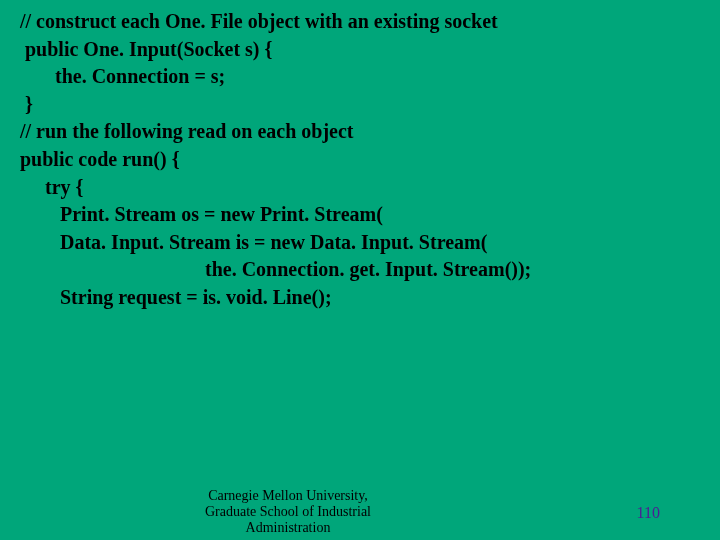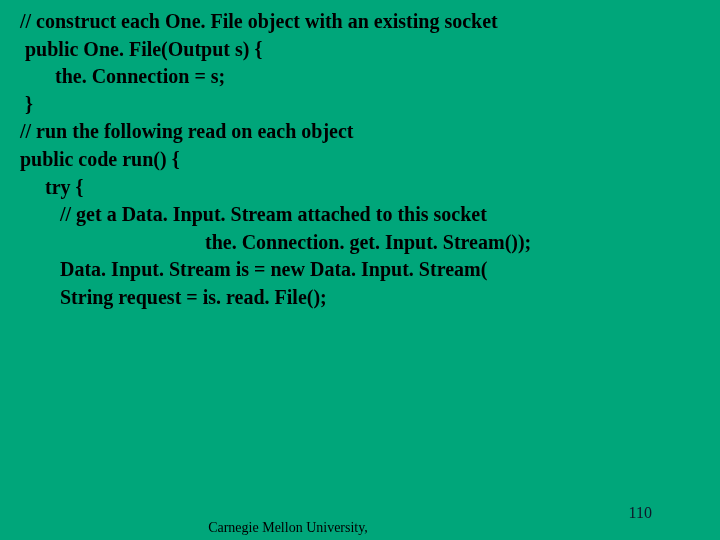--- a/index.html
+++ b/index.html
@@ -27,41 +27,43 @@
     width: 576px;
     text-align: center;
     font-family: "Times New Roman", Times, serif;
     font-size: 14px;
     color: #000;
     line-height: 1.15;
   }
   .pagenum {
     position: absolute;
     bottom: 18px;
-    right: 68px;
+    right: 60px;
     font-family: "Times New Roman", Times, serif;
     font-size: 16px;
-    color: #0f172a;
+    color: #4c1d95;
   }
 </style>
 </head>
 <body>
 
 <div class="slide">
   <div class="line">// construct each One. File object with an existing socket</div>
-  <div class="line"> public One. File(Output s) {</div>
+  <div class="line"> public One. Input(Socket s) {</div>
   <div class="line">       the. Connection = s;</div>
   <div class="line"> }</div>
   <div class="line"></div>
   <div class="line">// run the following read on each object</div>
   <div class="line">public code run() {</div>
   <div class="line">     try {</div>
-  <div class="line">        // get a Data. Input. Stream attached to this socket</div>
+  <div class="line">        Print. Stream os = new Print. Stream(</div>
+  <div class="line">        Data. Input. Stream is = new Data. Input. Stream(</div>
   <div class="line">                                     the. Connection. get. Input. Stream());</div>
-  <div class="line">        Data. Input. Stream is = new Data. Input. Stream(</div>
-  <div class="line">        String request = is. read. File();</div>
+  <div class="line">        String request = is. void. Line();</div>
 </div>
 
 <div class="footer">
   <div>Carnegie Mellon University,</div>
+  <div>Graduate School of Industrial</div>
+  <div>Administration</div>
 </div>
 
 <div class="pagenum">110</div>
 
 </body></html>

